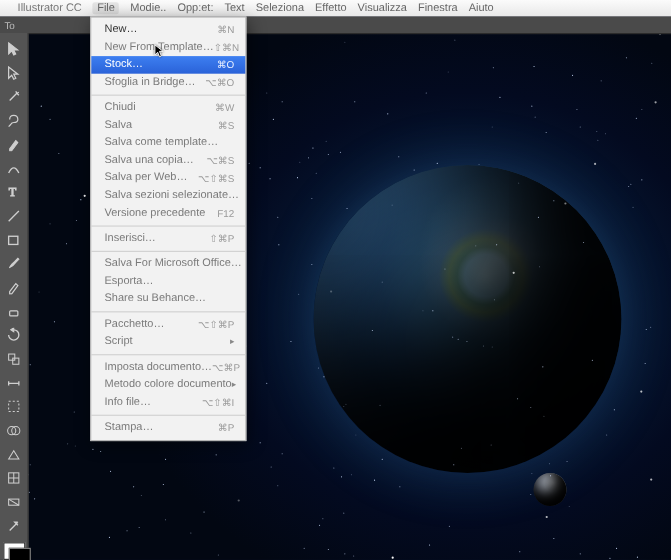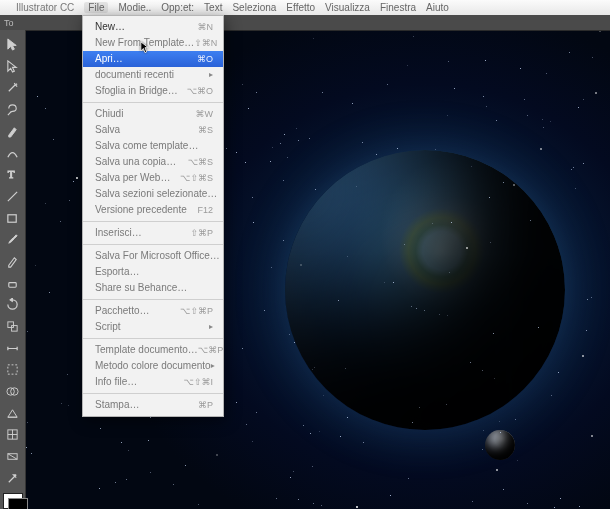--- a/index.html
+++ b/index.html
@@ -522,25 +522,22 @@
 <div class="dropdown" id="dropdown">
     <div class="row enabled">
       <span>New…</span>
       <span class="sc">⌘N</span>
     </div>
     <div class="row">
       <span>New From Template…</span>
       <span class="sc">⇧⌘N</span>
     </div>
     <div class="row hl">
-      <span>Apri…</span>
+      <span>Stock…</span>
       <span class="sc">⌘O</span>
-    </div>
-    <div class="row sub">
-      <span>documenti recenti</span>
     </div>
     <div class="row">
       <span>Sfoglia in Bridge…</span>
       <span class="sc">⌥⌘O</span>
     </div>
     <div class="sep"></div>
     <div class="row">
       <span>Chiudi</span>
       <span class="sc">⌘W</span>
     </div>
@@ -584,21 +581,21 @@
     <div class="sep"></div>
     <div class="row">
       <span>Pacchetto…</span>
       <span class="sc">⌥⇧⌘P</span>
     </div>
     <div class="row sub">
       <span>Script</span>
     </div>
     <div class="sep"></div>
     <div class="row">
-      <span>Template documento…</span>
+      <span>Imposta documento…</span>
       <span class="sc">⌥⌘P</span>
     </div>
     <div class="row sub">
       <span>Metodo colore documento</span>
     </div>
     <div class="row">
       <span>Info file…</span>
       <span class="sc">⌥⇧⌘I</span>
     </div>
     <div class="sep"></div>

